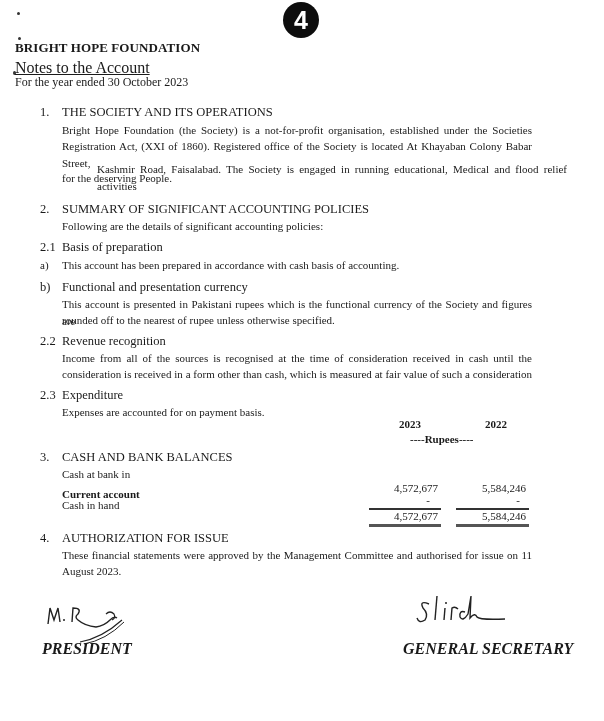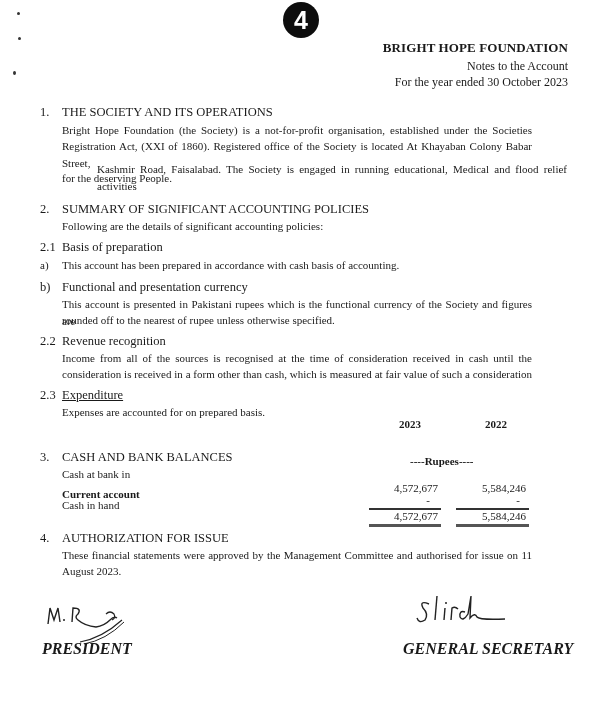--- a/index.html
+++ b/index.html
@@ -6,23 +6,23 @@
     body {
       width: 604px; height: 721px; background: #ffffff; position: relative; overflow: hidden;
       font-family: "Liberation Serif", "DejaVu Serif", serif; color: #1a1a1a;
     }
     .abs { position: absolute; }
     .badge {
       left: 283px; top: 2px; width: 36px; height: 36px; border-radius: 50%;
       background: #0d0d0d; color: #fff; font-family: "Liberation Sans", sans-serif;
       font-weight: bold; font-size: 25px; line-height: 36px; text-align: center;
     }
-    .center { left: 0; width: 568px; text-align: right; }
+    .center { left: 15px; width: 568px; text-align: left; }
     .org { top: 40px; font-size: 13px; font-weight: bold; letter-spacing: 0.1px; }
-    .sub1 { top: 59px; font-size: 12px; }
+    .sub1 { top: 59px; font-size: 16px; text-decoration: underline; }
     .sub2 { top: 75px; font-size: 12px; }
     .num { left: 40px; font-size: 12px; }
     .head { font-size: 12.5px; }
     .txt { left: 62px; font-size: 11px; line-height: 16.5px; }
     .just-full { width: 470px; text-align: justify; text-align-last: justify; }
     .fig { font-size: 11px; text-align: right; width: 80px; }
     .col23 { left: 358px; }
     .rule { height: 2px; background: #333; }
     .rule2 { height: 3px; background: #555; }
     .dots { position: absolute; width: 3px; height: 3px; background: #333; border-radius: 50%; }
@@ -60,26 +60,26 @@
 <div class="abs head" style="left:62px;top:280px;">Functional and presentation currency</div>
 <div class="abs txt just-full" style="top:296px;">This account is presented in Pakistani rupees which is the functional currency of the Society and figures are</div>
 <div class="abs txt" style="top:312px;">rounded off to the nearest of rupee unless otherwise specified.</div>
 
 <div class="abs head" style="left:40px;top:334px;">2.2</div>
 <div class="abs head" style="left:62px;top:334px;">Revenue recognition</div>
 <div class="abs txt just-full" style="top:350px;">Income from all of the sources is recognised at the time of consideration received in cash until the</div>
 <div class="abs txt just-full" style="top:366px;">consideration is received in a form other than cash, which is measured at fair value of such a consideration</div>
 
 <div class="abs head" style="left:40px;top:388px;">2.3</div>
-<div class="abs head" style="left:62px;top:388px;text-decoration:underline;">Expenditure</div>
-<div class="abs txt" style="top:404px;">Expenses are accounted for on prepared basis.</div>
+<div class="abs head" style="left:62px;top:388px;">Expenditure</div>
+<div class="abs txt" style="top:404px;">Expenses are accounted for on payment basis.</div>
 
 <div class="abs fig col23" style="top:418px;font-weight:bold;text-align:center;width:60px;left:380px;">2023</div>
 <div class="abs fig" style="top:418px;font-weight:bold;text-align:center;width:60px;left:466px;">2022</div>
-<div class="abs" style="left:410px;top:455px;font-size:11px;font-weight:bold;">----Rupees----</div>
+<div class="abs" style="left:410px;top:433px;font-size:11px;font-weight:bold;">----Rupees----</div>
 
 <div class="abs num head" style="top:450px;">3.</div>
 <div class="abs head" style="left:62px;top:450px;">CASH AND BANK BALANCES</div>
 
 <div class="abs txt" style="top:466px;">Cash at bank in</div>
 
 <div class="abs txt" style="top:486px;font-weight:bold;">Current account</div>
 <div class="abs fig" style="left:358px;top:482px;">4,572,677</div>
 <div class="abs fig" style="left:446px;top:482px;">5,584,246</div>
 

